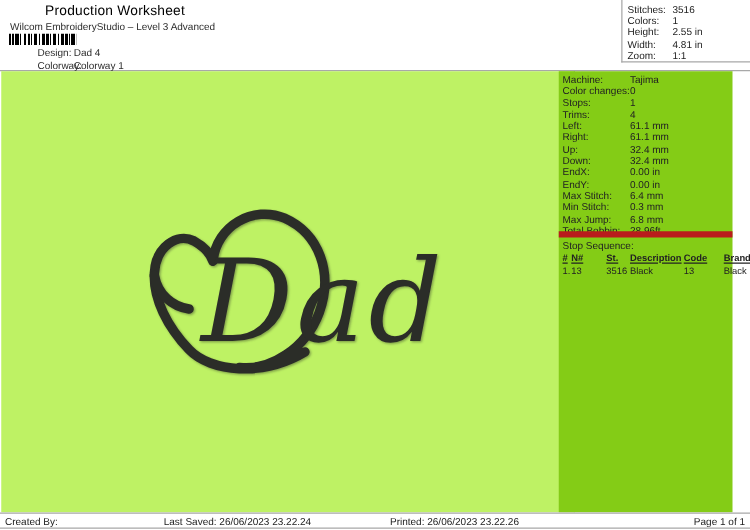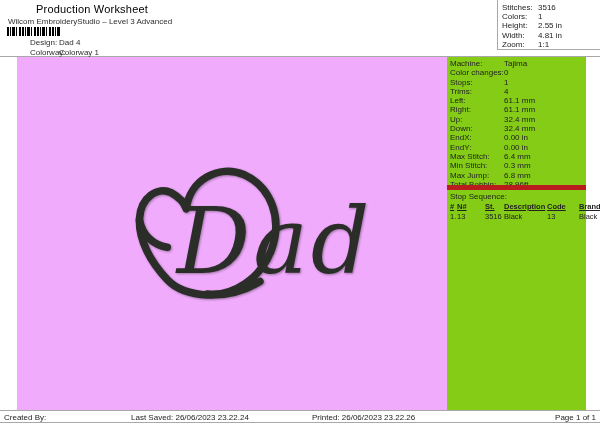--- a/index.html
+++ b/index.html
@@ -101,21 +101,21 @@
   <div class="row">
       <span class="lbl">Width:</span>
       <span>4.81 in</span>
     </div>
   <div class="row">
       <span class="lbl">Zoom:</span>
       <span>1:1</span>
     </div>
 </div>
 
-<div class="canvas" style="background-color: #f0abfc; margin-left: 16px;">
+<div class="canvas" style="background-color: #bef264;">
   <svg class="design-svg" viewBox="0 0 270 165" xmlns="http://www.w3.org/2000/svg">
     <path d="M137,126 C102,147 58,143 40,124 C22,105 10,82 11,60 C12,38 30,26 44,33 C53,38 58,44 60,50 C63,20 94,3 120,14 C149,27 161,60 149,93 C138,123 108,142 82,139" style="stroke: rgb(43, 45, 40);"></path>
     <path d="M11,62 C14,78 26,88 40,90" style="stroke: rgb(43, 45, 40);"></path>
     <text x="50" y="117" style="fill: rgb(43, 45, 40);">Dad</text>
   </svg>
 </div>
 
 <div class="panel">
   <div class="info">
     <div class="row">

